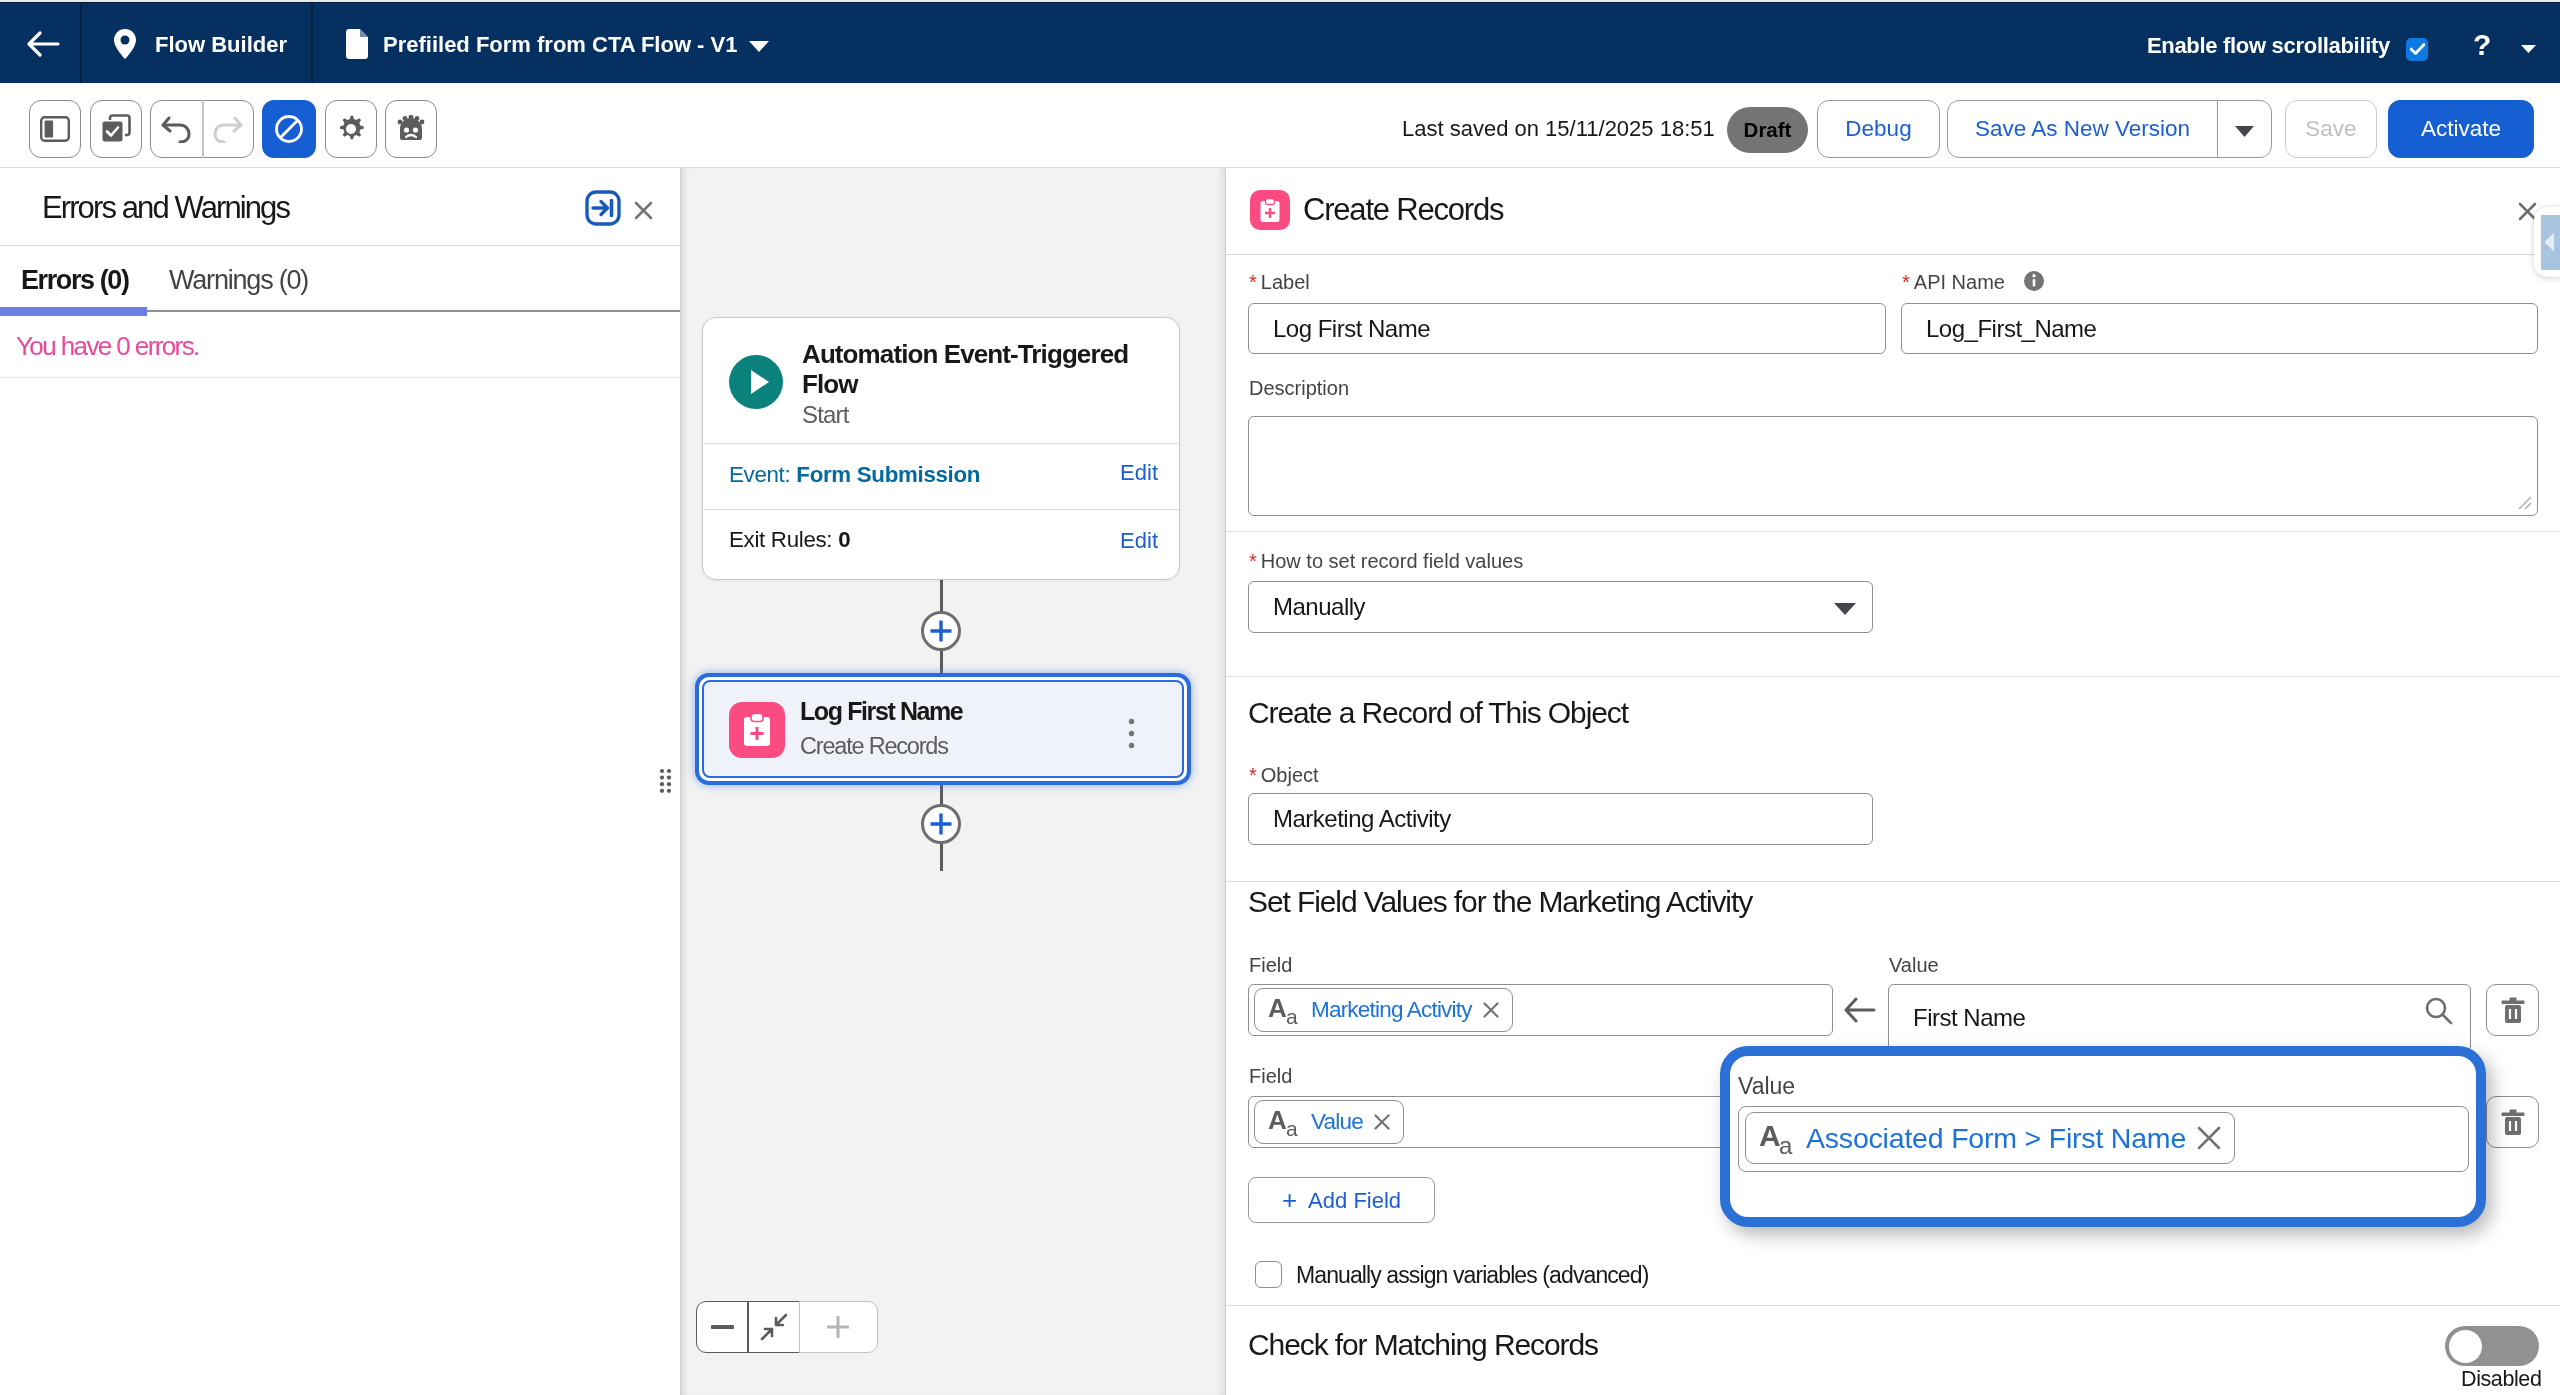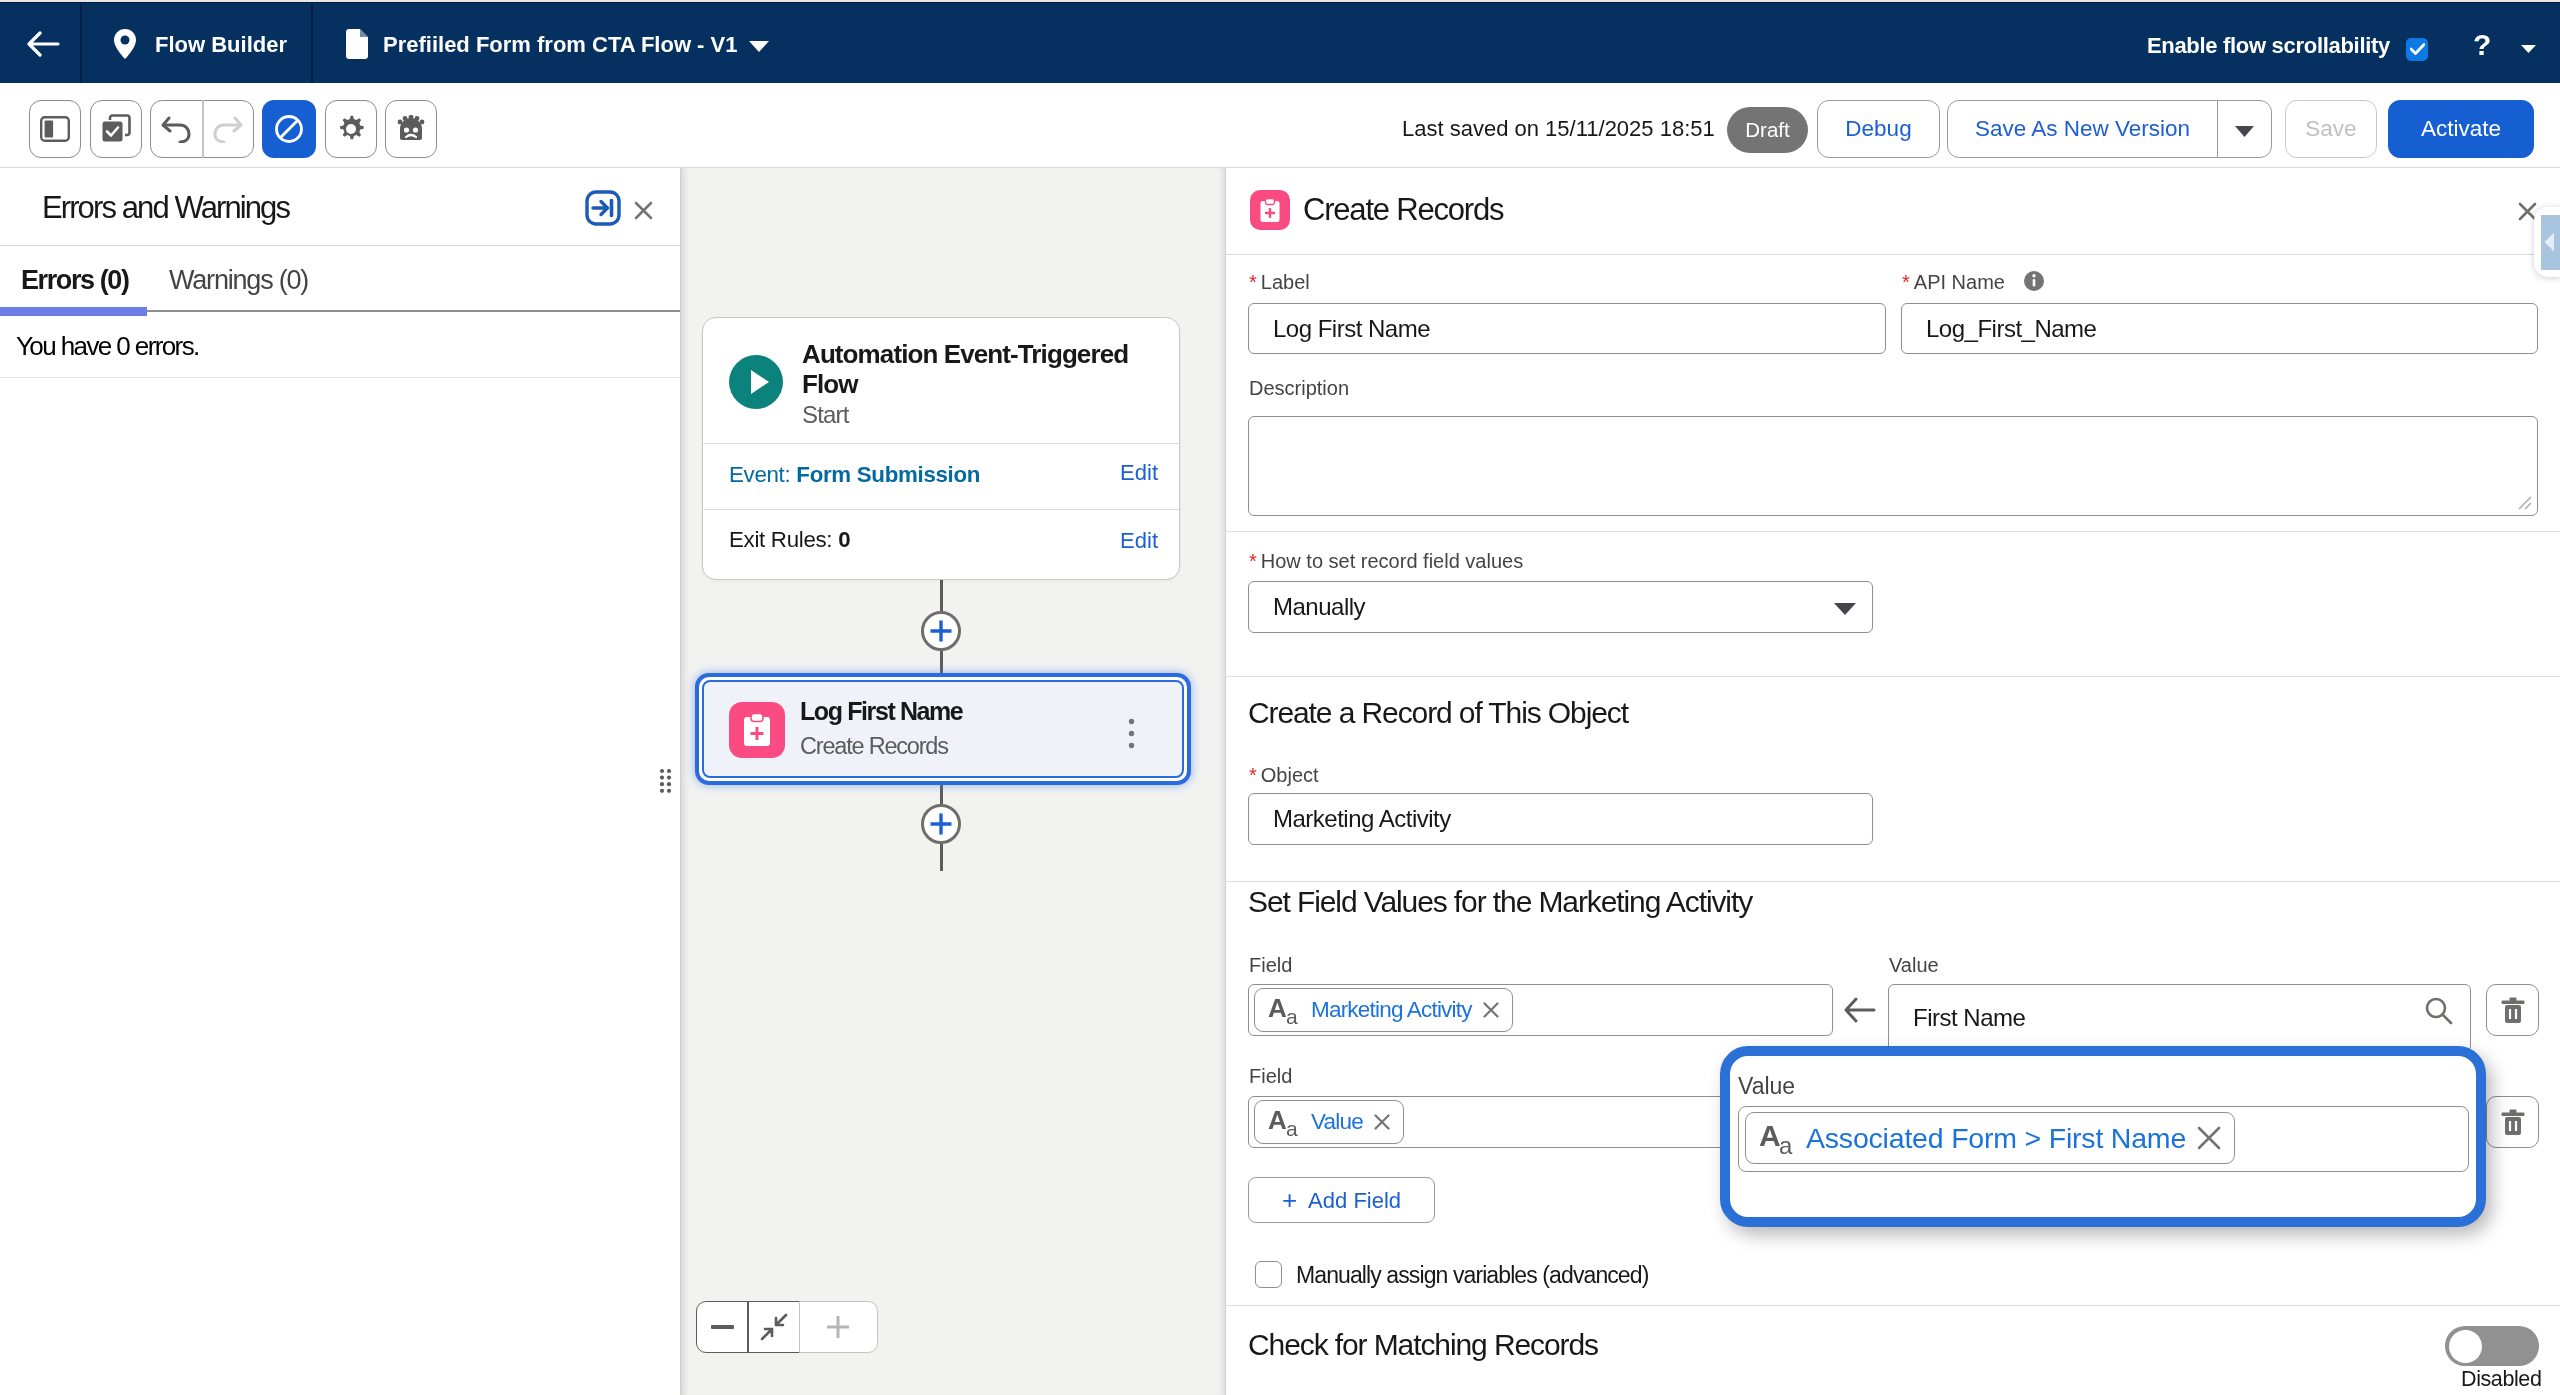--- a/index.html
+++ b/index.html
@@ -128,22 +128,22 @@
         <circle cx="21" cy="3.4" r="2.4"></circle>
           <circle cx="26" cy="7" r="2.4"></circle>
       </g>
       <circle cx="10.5" cy="15" r="2.6" fill="#fff"></circle>
         <circle cx="19.5" cy="15" r="2.6" fill="#fff"></circle>
       <path d="M10 22 q5 -4 10 0" stroke="#fff" stroke-width="2.2" fill="none" stroke-linecap="round"></path>
     </svg>
   </div>
 
   <div class="abs" style="left:1402px; top:33px; font-size:22px; color:#181818;">Last saved on 15/11/2025 18:51</div>
-  <div class="abs" style="left:1727px; top:24px; width:81px; height:46px; border-radius:23px; background:#747474; color:#ffffff;
-       font-size:20.5px; font-weight:400; text-align:center; line-height:46px;">Draft</div>
+  <div class="abs" style="left:1727px; top:24px; width:81px; height:46px; border-radius:23px; background:#747474; color:#000000;
+       font-size:20.5px; font-weight:700; text-align:center; line-height:46px;">Draft</div>
   <div class="txtbtn" style="left:1817px; width:123px; line-height:55px;">Debug</div>
   <div class="txtbtn" style="left:1947px; width:271px; line-height:55px; border-radius:12px 0 0 12px;">Save As New Version</div>
   <div class="txtbtn" style="left:2216.5px; width:55px; border-radius:0 12px 12px 0; border-left:1.5px solid #9a9a9a;">
     <svg style="margin:24px auto 0" width="21px" height="13" viewBox="0 0 21 13">
         <path d="M1 1 L10.5 12 L20 1 Z" fill="#44464b"></path>
       </svg>
   </div>
   <div class="txtbtn" style="left:2285px; width:92px; line-height:55px; color:#c0c0c0; border-color:#c9c9c9;">Save</div>
   <div class="abs" style="left:2388px; top:17px; width:146px; height:58px; background:#155fd3; border:1.5px solid #155fd3; border-radius:12px;
        color:#fff; font-size:22.5px; text-align:center; line-height:55px;">Activate</div>
@@ -159,21 +159,21 @@
   </svg>
   <svg class="abs" style="left:634px; top:33px;" width="19" height="19" viewBox="0 0 19 19">
     <path d="M2 2 L17 17 M17 2 L2 17" stroke="#747474" stroke-width="2.6" stroke-linecap="round"></path>
   </svg>
   <div class="abs" style="left:0; top:77px; width:100%; height:1px; background:#d8d8d8;"></div>
 
   <div class="abs" style="left:21px; top:97px; font-size:27px; letter-spacing:-1.4px; font-weight:700; color:#181818;">Errors (0)</div>
   <div class="abs" style="left:169px; top:97px; font-size:27px; letter-spacing:-1.2px; color:#444;">Warnings (0)</div>
   <div class="abs" style="left:0; top:142px; width:100%; height:2px; background:#8f8f8f;"></div>
   <div class="abs" style="left:0; top:139px; width:147px; height:9px; background:#6c7de6;"></div>
-  <div class="abs" style="left:16px; top:163px; font-size:26px; letter-spacing:-1.6px; color:#000000;">You have 0 errors.</div>
+  <div class="abs" style="left:16px; top:163px; font-size:26px; letter-spacing:-1.6px; color:#ec4899;">You have 0 errors.</div>
   <div class="abs" style="left:0; top:209px; width:100%; height:1px; background:#e5e5e5;"></div>
 
   <svg class="abs" style="left:657px; top:600px;" width="17" height="26" viewBox="0 0 17 26">
     <g fill="#5c5c5c">
       <circle cx="5" cy="3" r="2.1"></circle>
         <circle cx="12" cy="3" r="2.1"></circle>
       <circle cx="5" cy="9.6" r="2.1"></circle>
         <circle cx="12" cy="9.6" r="2.1"></circle>
       <circle cx="5" cy="16.2" r="2.1"></circle>
         <circle cx="12" cy="16.2" r="2.1"></circle>

